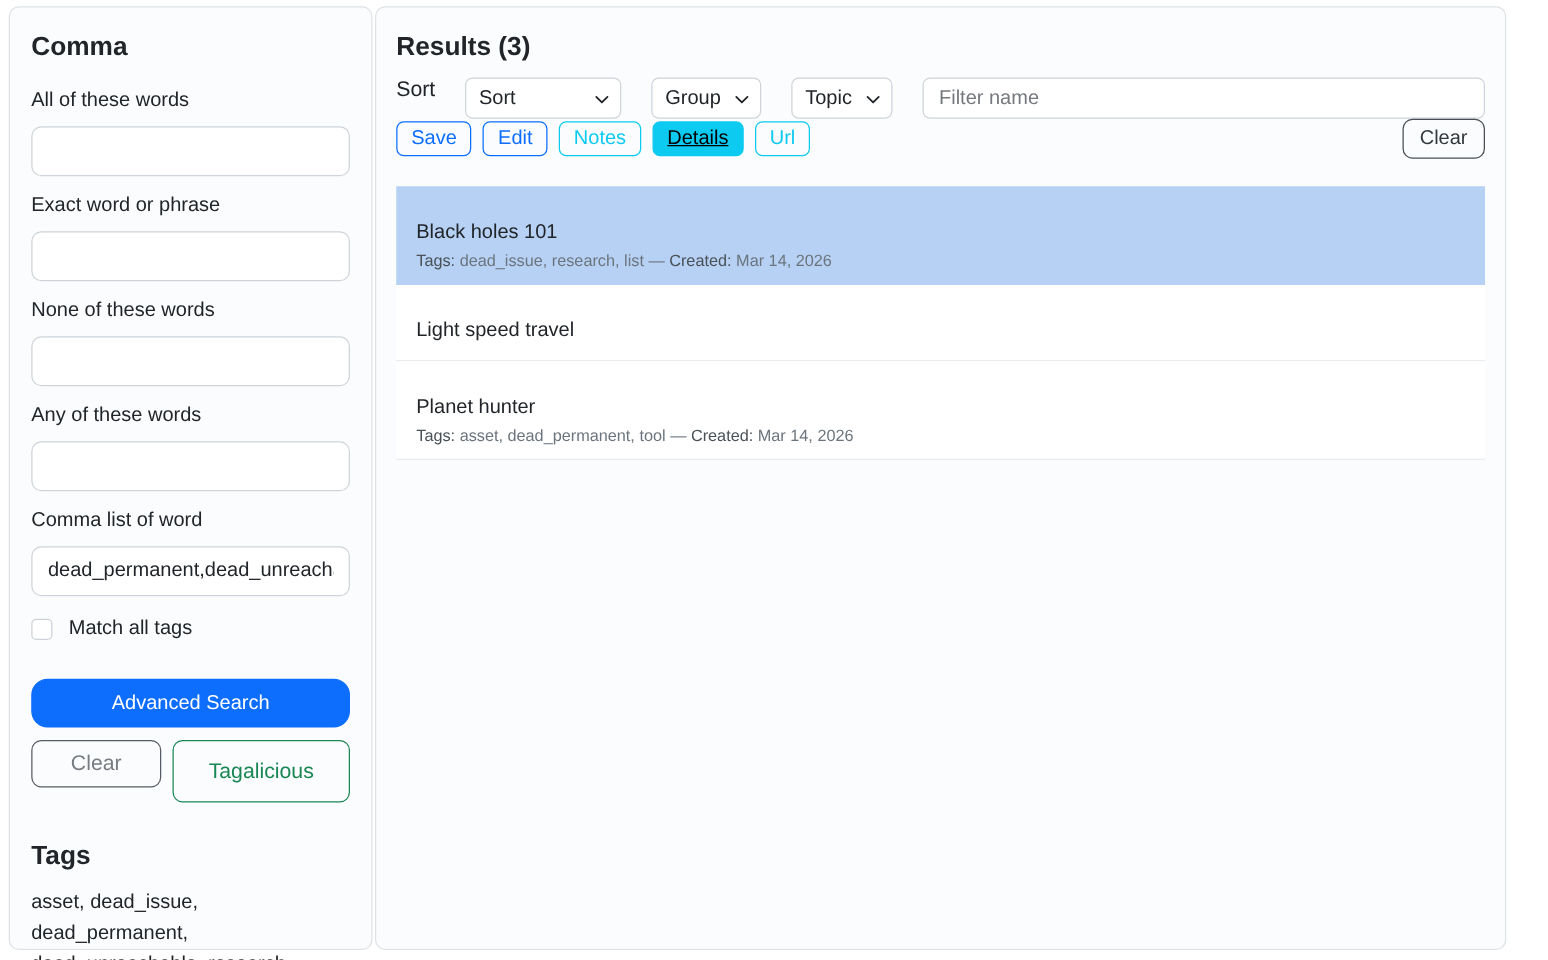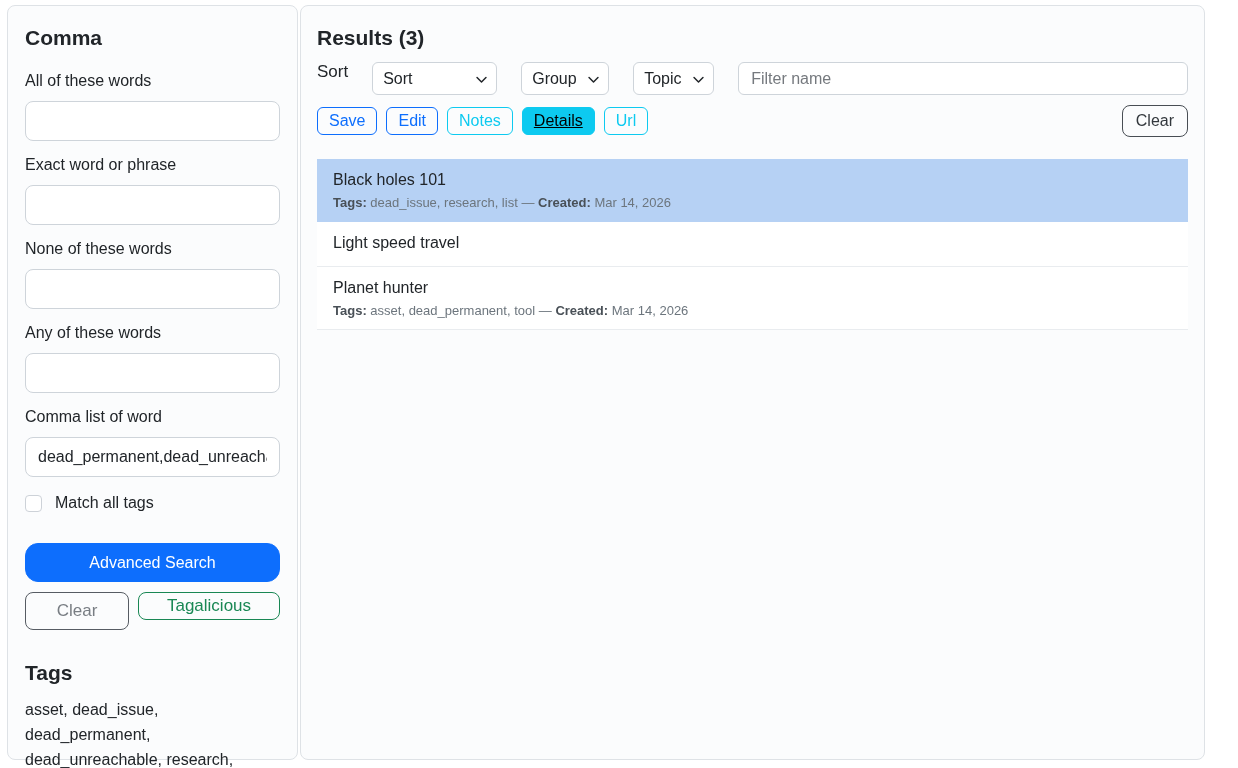--- a/index.html
+++ b/index.html
@@ -36,21 +36,21 @@
     margin-top:31px; width:100%; height:39px;
     background:var(--primary); border:1px solid var(--primary);
     color:#fff; border-radius:13px; font-size:16px;
   }
   .side-btn-row { display:flex; gap:9px; margin-top:10px; }
   .btn-clear-side {
     flex:0 0 104px; height:38px; border:1px solid #565c63; color:#787d83;
     border-radius:8px; font-size:17px;
   }
   .btn-tagalicious {
-    flex:1; height:28px; border:1px solid var(--success); color:var(--success);
+    flex:1; height:50px; border:1px solid var(--success); color:var(--success);
     border-radius:8px; font-size:17px;
   }
   .tags-title { margin-top:31px; }
   .tags-text { margin:12px 0 0; font-size:16px; line-height:25px; color:#212529; }
 
   
   .controls { display:flex; align-items:flex-start; gap:24px; margin-top:12px; }
   .sort-text { font-size:17px; flex:0 0 auto; }
   .select-wrap { position:relative; flex:0 0 auto; }
   select {
@@ -61,36 +61,36 @@
   }
   .w-sort { width:125px; } .w-group { width:88px; } .w-topic { width:81px; }
   .chev { position:absolute; right:9px; top:50%; transform:translateY(-46%); pointer-events:none; }
   .filter-input {
     flex:1; height:33px; border:1px solid #ced4da; border-radius:6px;
     padding:0 12px; font-size:16px; background:#fff; outline:none;
     font-family:"Liberation Sans", sans-serif; color:#212529;
   }
   .filter-input::placeholder { color:#75797e; }
 
-  .actions { display:flex; gap:9px; margin-top:10px; align-items:center; }
+  .actions { display:flex; gap:9px; margin-top:0; align-items:center; }
   .abtn { font-size:16px; padding:4px 11px; border-radius:6px; border:1px solid; }
   .outline-primary { color:var(--primary); border-color:var(--primary); }
   .outline-info { color:var(--info); border-color:var(--info); }
   .filled-info { background:var(--info); border-color:var(--info); color:#000;text-decoration:underline; }
   .btn-clear-right {
     margin-left:auto; color:#33383d; border:1px solid #484e54;
     border-radius:8px; padding:6px 13px; font-size:16px;
   }
 
   .result-list { margin-top:22px; }
-  .result-row { background:#fff; padding:10px 16px 9px; border-bottom:1px solid #e9ecef; cursor:pointer; }
+  .result-row { background:#fff; padding:26px 16px 9px; border-bottom:1px solid #e9ecef; cursor:pointer; }
   .result-row.selected { background:var(--selected_row); border-bottom-color:var(--selected_row); }
   .row-title { font-size:16px; line-height:21px; margin:0 0 4px; color:#212529; }
   .row-meta { font-size:13px; line-height:18px; color:#6c757d; }
-  .row-meta b { color:#495057; font-weight:700; }
+  .row-meta b { color:#495057; font-weight:400; }
 </style>
 </head>
 <body>
 
 <div class="panel" id="sidebar">
   <h2 class="panel-title">Comma</h2>
 
   <div class="field-label first">All of these words</div>
   <input class="text-input" type="text" value="" style="">
 

